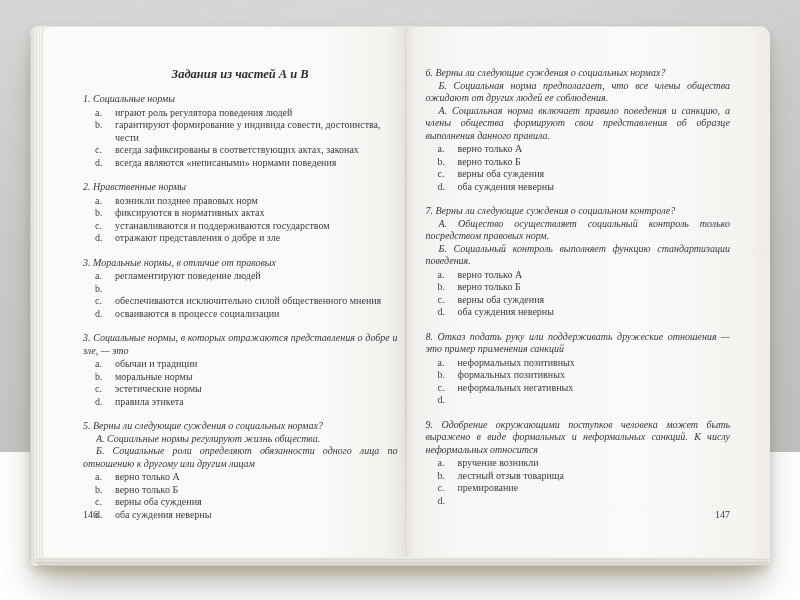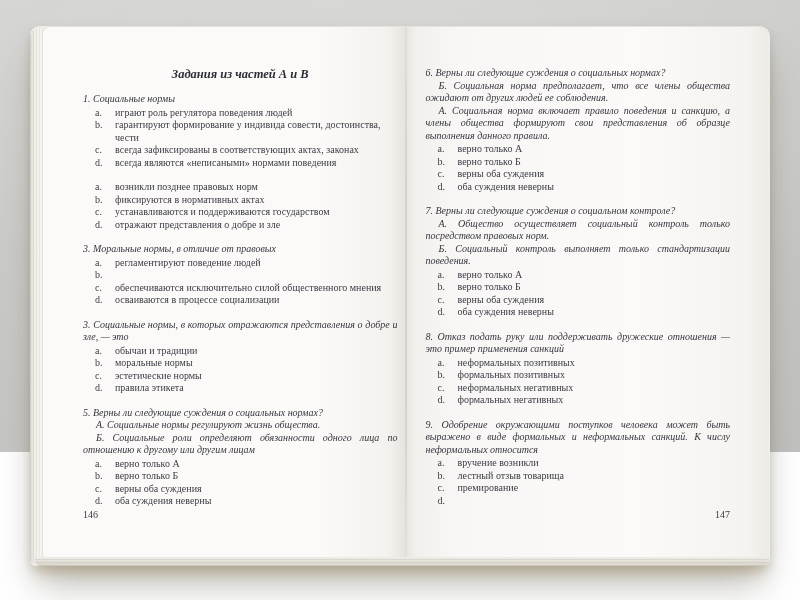--- a/index.html
+++ b/index.html
@@ -106,20 +106,21 @@
                     <span class="letter">c.</span>
                     <span class="otext">всегда зафиксированы в соответствующих актах, законах</span>
                   </div>
                   <div class="opt">
                     <span class="letter">d.</span>
                     <span class="otext">всегда являются «неписаными» нормами поведения</span>
                   </div>
                 </div>
               </div>
               <div class="q">
+                <div class="stem">2. Нравственные нормы</div>
                 <div class="opts">
                   <div class="opt">
                     <span class="letter">a.</span>
                     <span class="otext">возникли позднее правовых норм</span>
                   </div>
                   <div class="opt">
                     <span class="letter">b.</span>
                     <span class="otext">фиксируются в нормативных актах</span>
                   </div>
                   <div class="opt">
@@ -222,21 +223,21 @@
                   </div>
                   <div class="opt">
                     <span class="letter">d.</span>
                     <span class="otext">оба суждения неверны</span>
                   </div>
                 </div>
               </div>
               <div class="q">
                 <div class="stem">7. Верны ли следующие суждения о социальном контроле?</div>
                 <div class="statement">А. Общество осуществляет социальный контроль только посредством правовых норм.</div>
-                <div class="statement">Б. Социальный контроль выполняет только стандартизации поведения.</div>
+                <div class="statement">Б. Социальный контроль выполняет функцию стандартизации поведения.</div>
                 <div class="opts">
                   <div class="opt">
                     <span class="letter">a.</span>
                     <span class="otext">верно только А</span>
                   </div>
                   <div class="opt">
                     <span class="letter">b.</span>
                     <span class="otext">верно только Б</span>
                   </div>
                   <div class="opt">
@@ -259,21 +260,20 @@
                   <div class="opt">
                     <span class="letter">b.</span>
                     <span class="otext">формальных позитивных</span>
                   </div>
                   <div class="opt">
                     <span class="letter">c.</span>
                     <span class="otext">неформальных негативных</span>
                   </div>
                   <div class="opt">
                     <span class="letter">d.</span>
-                    <span class="otext">формальных негативных</span>
                   </div>
                 </div>
               </div>
               <div class="q">
                 <div class="stem">9. Одобрение окружающими поступков человека может быть выражено в виде формальных и неформальных санкций. К числу неформальных относится</div>
                 <div class="opts">
                   <div class="opt">
                     <span class="letter">a.</span>
                     <span class="otext">вручение возникли</span>
                   </div>

